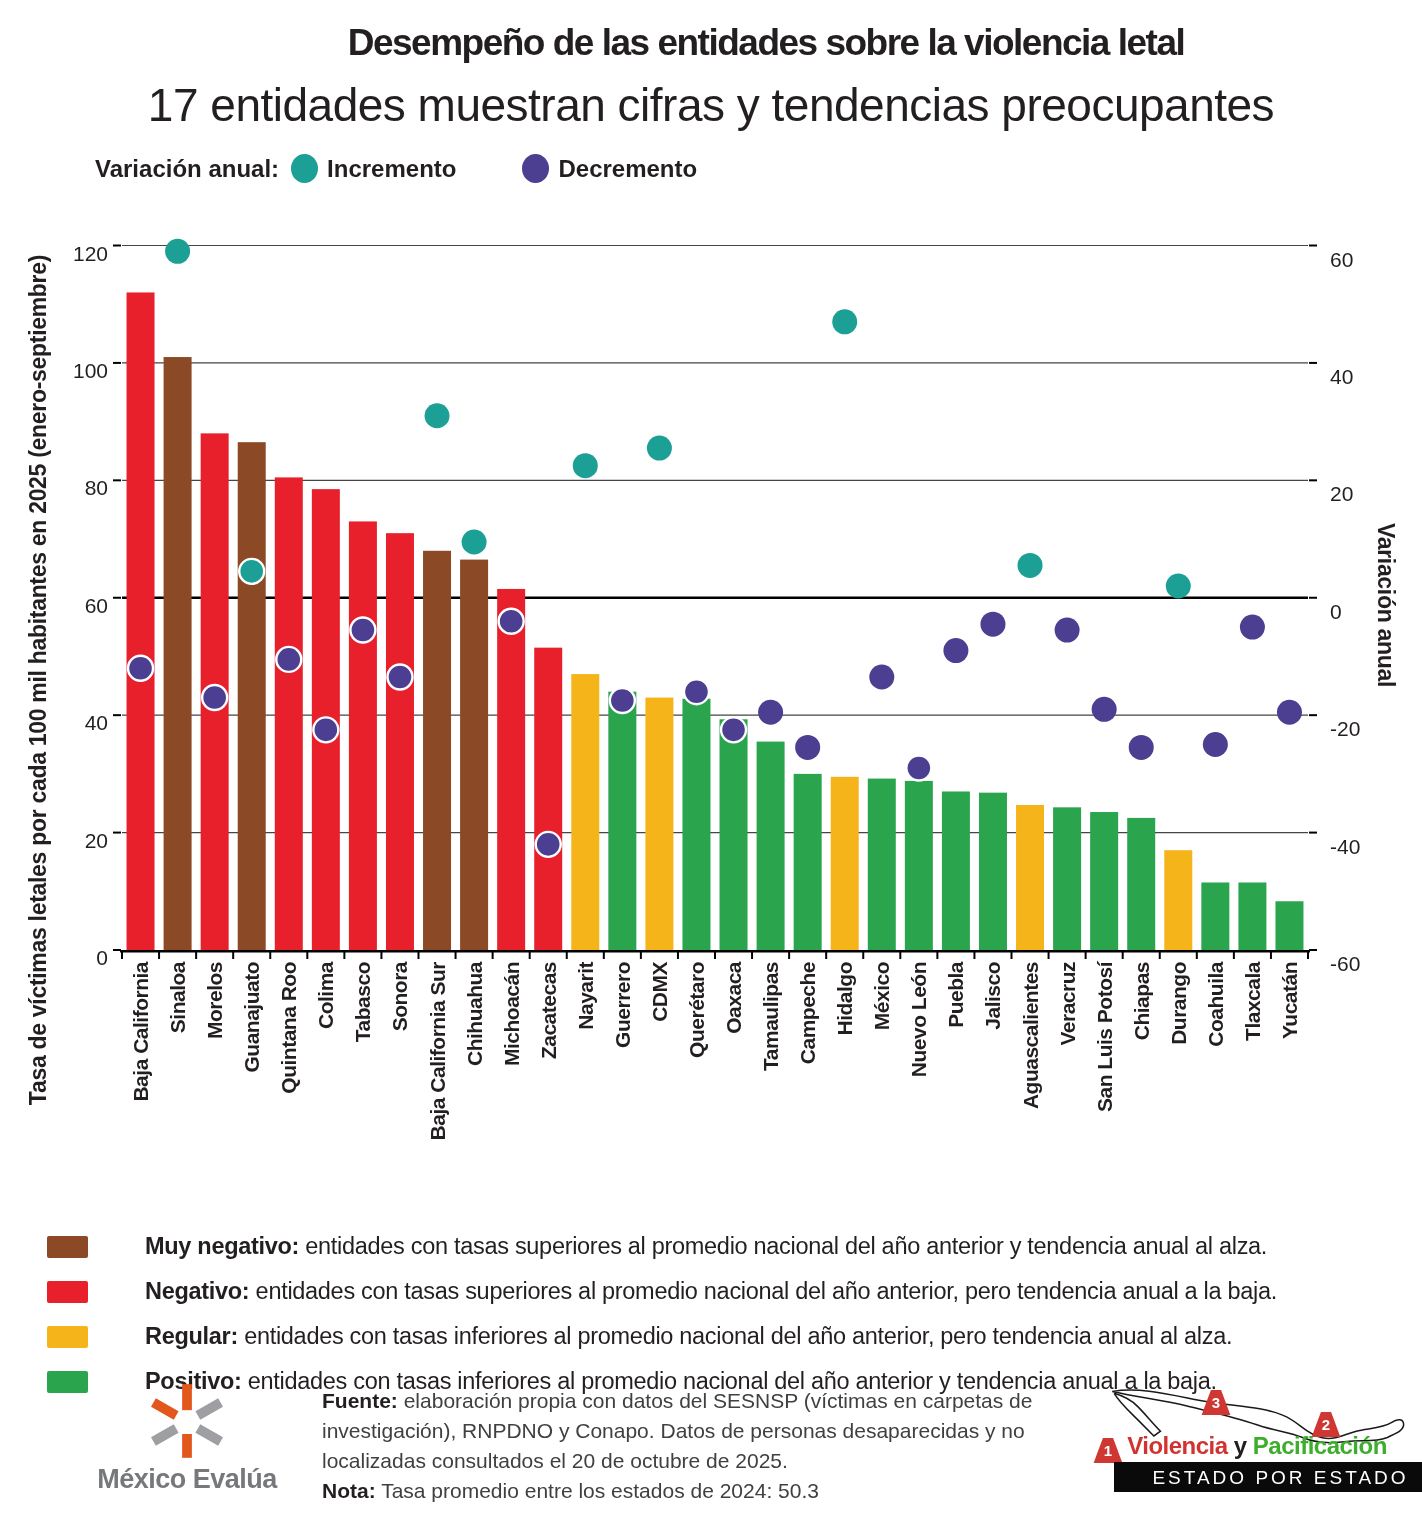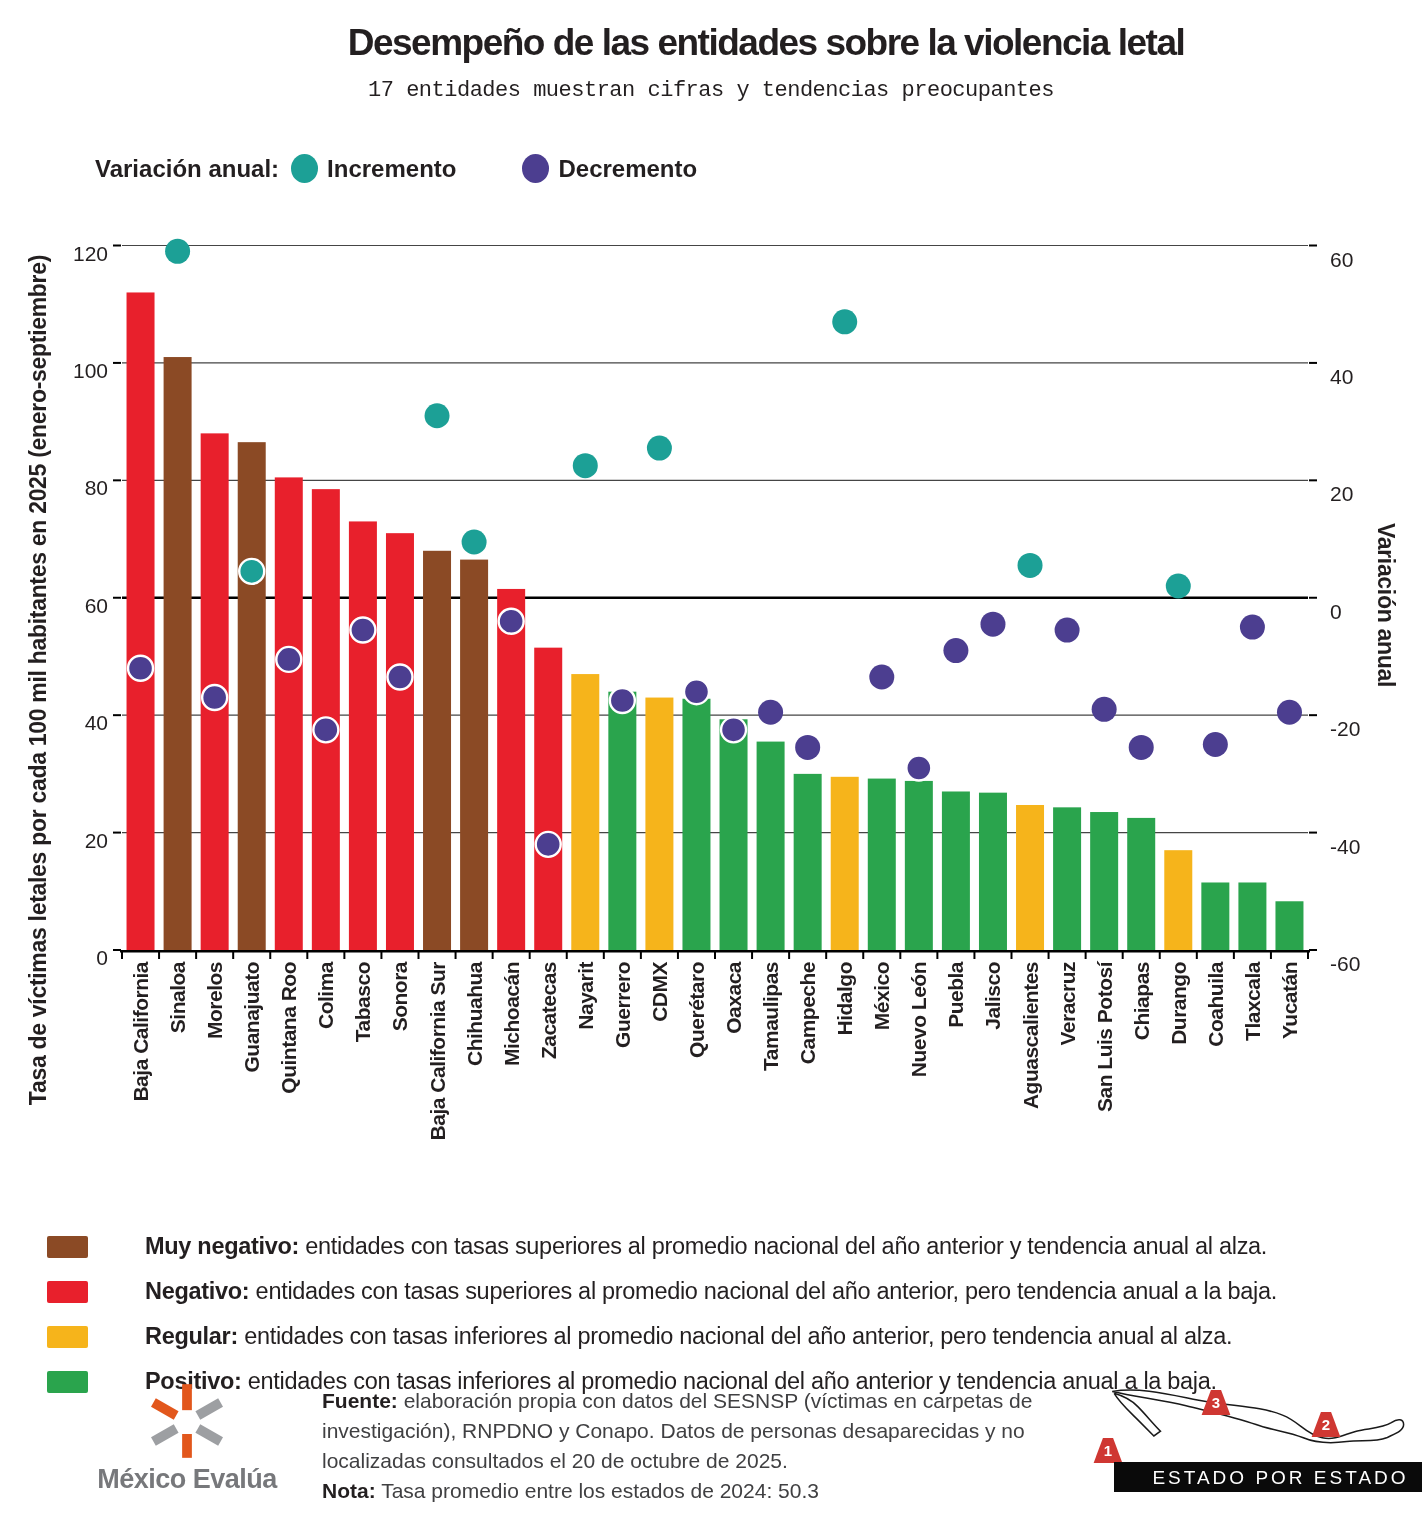--- a/index.html
+++ b/index.html
@@ -1,21 +1,21 @@
 <!DOCTYPE html>
 <html><head>
 <meta charset="utf-8">
 <style>
   html,body{margin:0;padding:0;background:#fff;}
   #page{position:relative;width:1422px;height:1532px;background:#fff;overflow:hidden;
         font-family:"Liberation Sans",sans-serif;color:#231f20;}
   .title{position:absolute;top:14px;left:0;width:100%;text-align:center;margin:8px;
          font-size:37px;font-weight:700;letter-spacing:-1.5px;padding-left:47px;}
   .subtitle{position:absolute;top:78px;left:0;width:100%;text-align:center;margin:0;
-         font-size:22px;font-weight:400;letter-spacing:-0.5px;font-family:Liberation Mono, monospace;}
+         font-size:46px;font-weight:400;letter-spacing:-0.5px;}
   .var-legend{position:absolute;top:154px;left:95px;display:flex;align-items:center;
          font-size:24px;font-weight:700;}
   .var-legend .dot{width:27px;height:29px;border-radius:50%;display:inline-block;}
   .vl-label{margin-right:12px;}
   .vl-item{margin-left:9px;}
   .gap{width:66px;}
   #chart-svg{position:absolute;top:0;left:0;}
   .tick{font:400 21px "Liberation Sans",sans-serif;fill:#231f20;}
   .xlabel{font:700 21px "Liberation Sans",sans-serif;fill:#231f20;letter-spacing:-0.5px;}
   .axis-title{font:700 23px "Liberation Sans",sans-serif;fill:#231f20;letter-spacing:-0.3px;}
@@ -277,16 +277,21 @@
                  C248,62 258,55 270,52 C282,49 298,49 307,43 C314,38 320,39 320,45
                  C320,52 310,55 302,59 C290,64 274,61 260,63 C244,65 228,65 214,59
                  C198,52 180,51 164,45 C142,37 114,31 90,25 C62,19 34,15 12,10 Z"></path>
         <path d="M14,12 C20,22 30,31 38,39 C44,45 50,51 56,57 L63,52 C55,44 47,34 39,26
                  C31,18 21,14 14,12"></path>
       </g>
     </svg>
     <div class="flag flag-1"><i class="tent"></i><span>1</span></div>
     <div class="flag flag-2"><i class="tent"></i><span>2</span></div>
     <div class="flag flag-3"><i class="tent"></i><span>3</span></div>
+    <div class="vyp-text">
+      <span class="vyp-red">Violencia</span>
+      <span>y</span>
+      <span class="vyp-green">Pacificación</span>
+    </div>
     <div class="vyp-bar">ESTADO POR ESTADO</div>
   </div>
 
 </div>
 
 </body></html>

